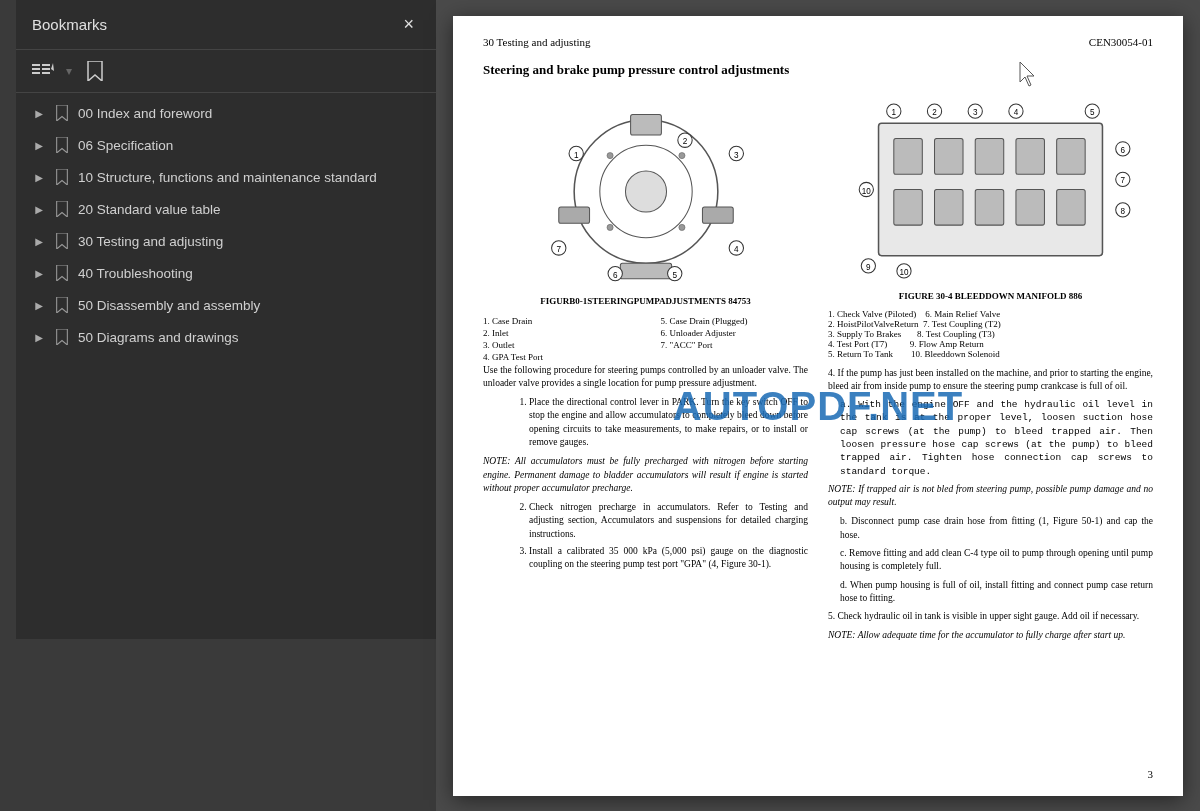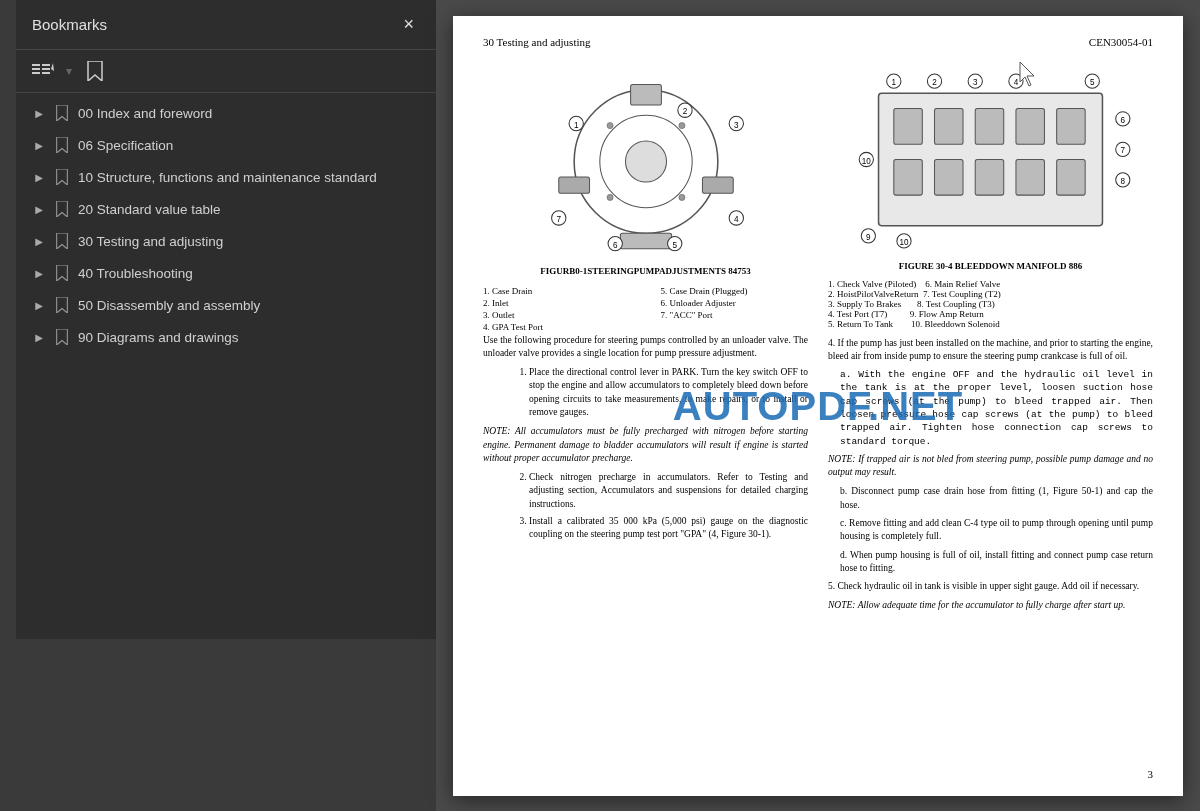--- a/index.html
+++ b/index.html
@@ -404,41 +404,42 @@
       </span>
       <span class="bookmark-label">50 Disassembly and assembly</span>
     </div>
       <div class="bookmark-item">
       <span class="expand-arrow">▶</span>
       <span class="bookmark-icon">
         <svg viewBox="0 0 14 18" width="14" height="16">
           <path d="M1 0 H13 V18 L7 13 L1 18 Z" fill="none" stroke="#999" stroke-width="1.2"></path>
         </svg>
       </span>
-      <span class="bookmark-label">90 Diagrams and drawings</span>
+      <span class="bookmark-label">50 Diagrams and drawings</span>
     </div>
     </div>
 </div>
 
 <div class="main-content">
 
   <div style="position:absolute;top:60px;right:160px;z-index:20;">
     <svg width="24" height="28" viewBox="0 0 24 28">
       <path d="M4 2 L4 22 L9 17 L13 26 L15 25 L11 16 L18 16 Z" fill="white" stroke="#555" stroke-width="1"></path>
     </svg>
   </div>
 
   <div class="page-container">
     <div class="page-inner">
 
       <div class="page-header">
         <span class="page-header-left">30 Testing and adjusting</span>
         <span class="page-header-right">CEN30054-01</span>
       </div>
 
+      <div class="section-title">Steering and brake pump pressure control adjustments</div>
 
       <div class="content-area">
 
         <div class="left-col">
 
           <div class="figure-area">
             <div class="figure-box">
 
               <svg viewBox="0 0 280 190" width="290" height="195">
 

